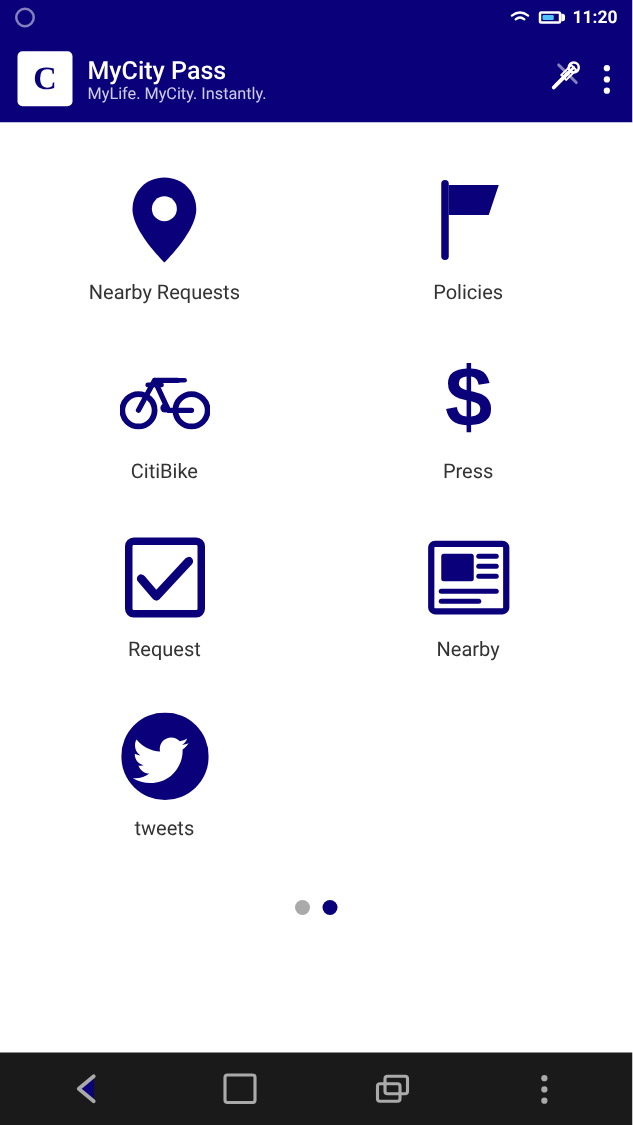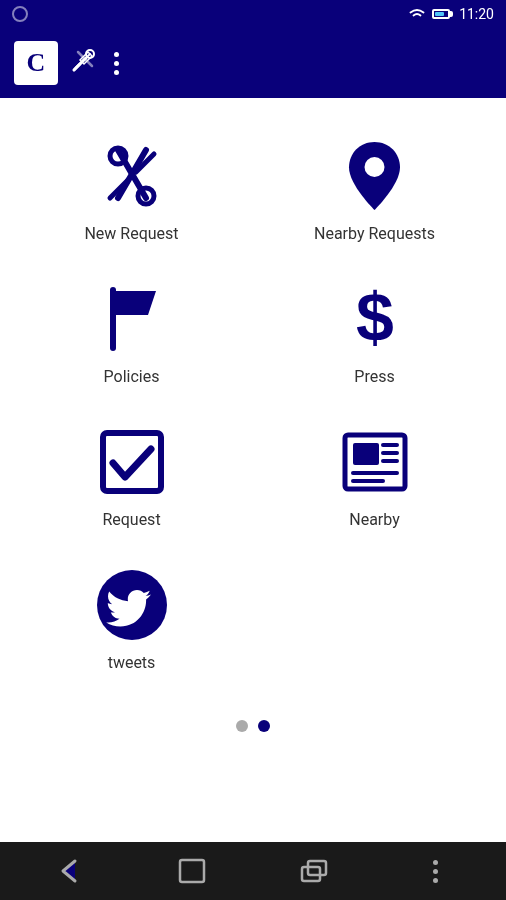--- a/index.html
+++ b/index.html
@@ -34,21 +34,21 @@
     .status-circle {
       width: 16px;
       height: 16px;
       border: 2px solid rgba(255,255,255,0.5);
       border-radius: 50%;
       background: transparent;
     }
     .status-time {
       color: #fff;
       font-size: 14px;
-      font-weight: 400;
+      font-weight: 700;
     }
 
     
     .header {
       width: 100%;
       height: 70px;
       background: #09007a;
       display: flex;
       align-items: center;
       padding: 0 14px;
@@ -224,20 +224,24 @@
     </div>
 
     <span class="status-time">11:20</span>
   </div>
 </div>
 
 <div class="header">
   <div class="header-logo">
     <span class="header-logo-c">C</span>
   </div>
+  <div class="header-text">
+    <div class="header-title">MyCity Pass</div>
+    <div class="header-subtitle">MyLife. MyCity. Instantly.</div>
+  </div>
   <div class="header-actions">
 
     <span style="cursor:pointer;">
       <svg width="26" height="26" viewBox="0 0 26 26" fill="none">
         <line x1="4" y1="22" x2="16" y2="10" stroke="#fff" stroke-width="3" stroke-linecap="round"></line>
         <line x1="16" y1="10" x2="20" y2="6" stroke="#fff" stroke-width="2" stroke-linecap="round"></line>
         <circle cx="20" cy="6" r="4" stroke="#fff" stroke-width="2" fill="none"></circle>
         <line x1="8" y1="4" x2="22" y2="18" stroke="#fff" stroke-width="2.5" stroke-linecap="round" opacity="0.5"></line>
 
         <path d="M5 20 L14 11 M18 4 L22 8 L14 16 L10 12 Z" stroke="#fff" stroke-width="1.5" fill="none"></path>
@@ -249,35 +253,20 @@
       <span style="width:5px;height:5px;background:#fff;border-radius:50%;display:block;"></span>
       <span style="width:5px;height:5px;background:#fff;border-radius:50%;display:block;"></span>
       <span style="width:5px;height:5px;background:#fff;border-radius:50%;display:block;"></span>
     </span>
   </div>
 </div>
 
 <div class="main">
   <div class="grid">
 
-    <div class="grid-item">
-      <div class="grid-icon-wrap">
-        <svg width="68" height="68" viewBox="0 0 68 68">
-
-          <line x1="48" y1="8" x2="20" y2="56" stroke="#09007a" stroke-width="6" stroke-linecap="round"></line>
-          <line x1="20" y1="8" x2="48" y2="56" stroke="#09007a" stroke-width="6" stroke-linecap="round"></line>
-          <circle cx="20" cy="14" r="8" fill="none" stroke="#09007a" stroke-width="5"></circle>
-          <circle cx="48" cy="54" r="8" fill="none" stroke="#09007a" stroke-width="5"></circle>
-
-          <line x1="12" y1="56" x2="30" y2="38" stroke="#09007a" stroke-width="5" stroke-linecap="round"></line>
-          <line x1="38" y1="30" x2="56" y2="12" stroke="#09007a" stroke-width="5" stroke-linecap="round"></line>
-        </svg>
-      </div>
-      <span class="grid-label">New Request</span>
-    </div>
 
     <div class="grid-item">
       <div class="grid-icon-wrap">
         <svg width="55" height="72" viewBox="0 0 55 72">
           <path d="M27.5 2 C13 2 2 13 2 27.5 C2 45 27.5 70 27.5 70 C27.5 70 53 45 53 27.5 C53 13 42 2 27.5 2Z" fill="#09007a"></path>
           <circle cx="27.5" cy="27" r="10" fill="#fff"></circle>
         </svg>
       </div>
       <span class="grid-label">Nearby Requests</span>
     </div>
@@ -285,20 +274,39 @@
     <div class="grid-item">
       <div class="grid-icon-wrap">
         <svg width="60" height="72" viewBox="0 0 60 72">
           <rect x="8" y="4" width="6" height="64" rx="3" fill="#09007a"></rect>
           <path d="M14 8 L54 8 L46 32 L14 32 Z" fill="#09007a"></path>
         </svg>
       </div>
       <span class="grid-label">Policies</span>
     </div>
 
+    <div class="grid-item">
+      <div class="grid-icon-wrap">
+        <svg width="78" height="60" viewBox="0 0 78 60">
+
+          <circle cx="16" cy="40" r="14" fill="none" stroke="#09007a" stroke-width="5"></circle>
+
+          <circle cx="62" cy="40" r="14" fill="none" stroke="#09007a" stroke-width="5"></circle>
+
+          <path d="M16 40 L30 14 L50 14 M30 14 L42 40 M62 40 L42 40 M42 40 L30 14" stroke="#09007a" stroke-width="4.5" fill="none" stroke-linecap="round" stroke-linejoin="round"></path>
+
+          <line x1="48" y1="14" x2="56" y2="14" stroke="#09007a" stroke-width="4" stroke-linecap="round"></line>
+
+          <line x1="24" y1="18" x2="36" y2="18" stroke="#09007a" stroke-width="4" stroke-linecap="round"></line>
+
+          <circle cx="39" cy="38" r="4" fill="#09007a"></circle>
+        </svg>
+      </div>
+      <span class="grid-label">CitiBike</span>
+    </div>
 
     <div class="grid-item">
       <div class="grid-icon-wrap">
         <svg width="52" height="72" viewBox="0 0 52 72">
           <text x="50%" y="58" text-anchor="middle" font-size="68" font-weight="900" fill="#09007a" font-family="Arial, sans-serif">$</text>
         </svg>
       </div>
       <span class="grid-label">Press</span>
     </div>
 

